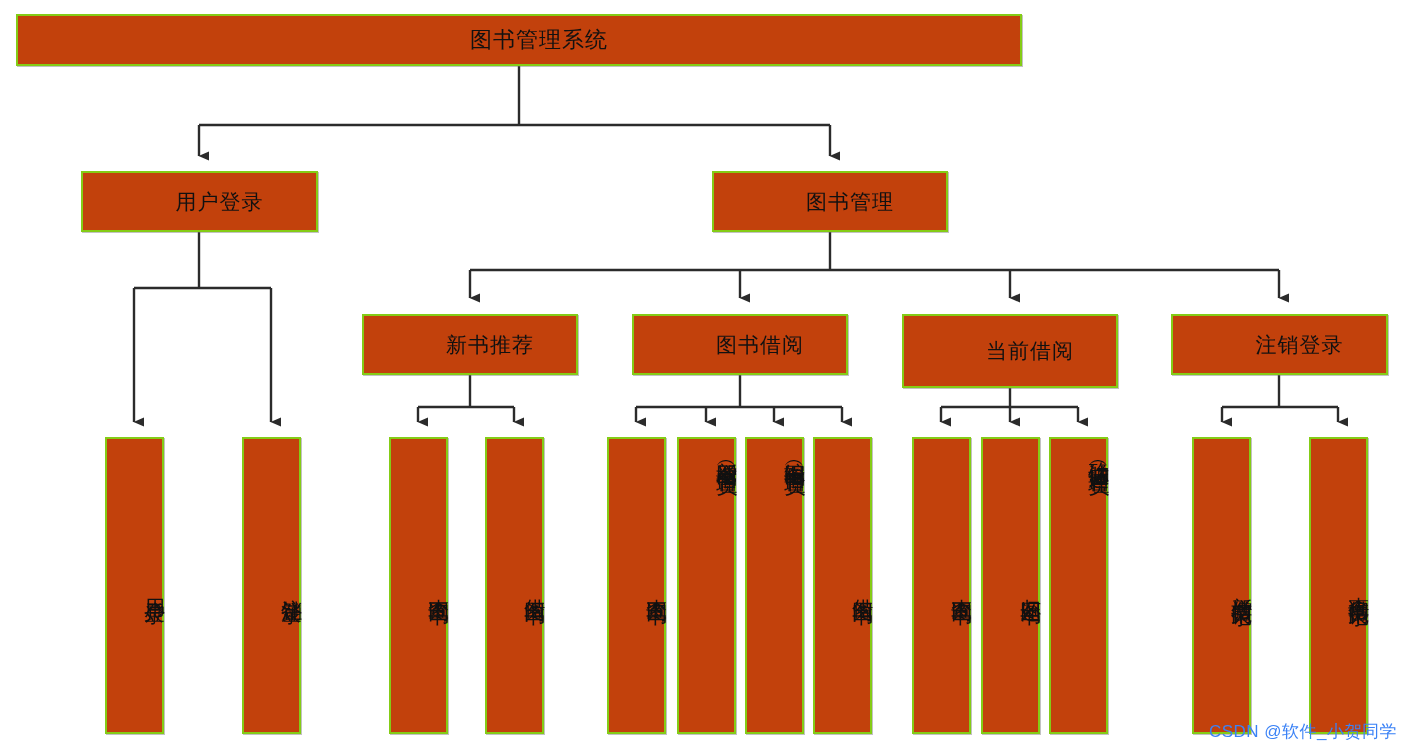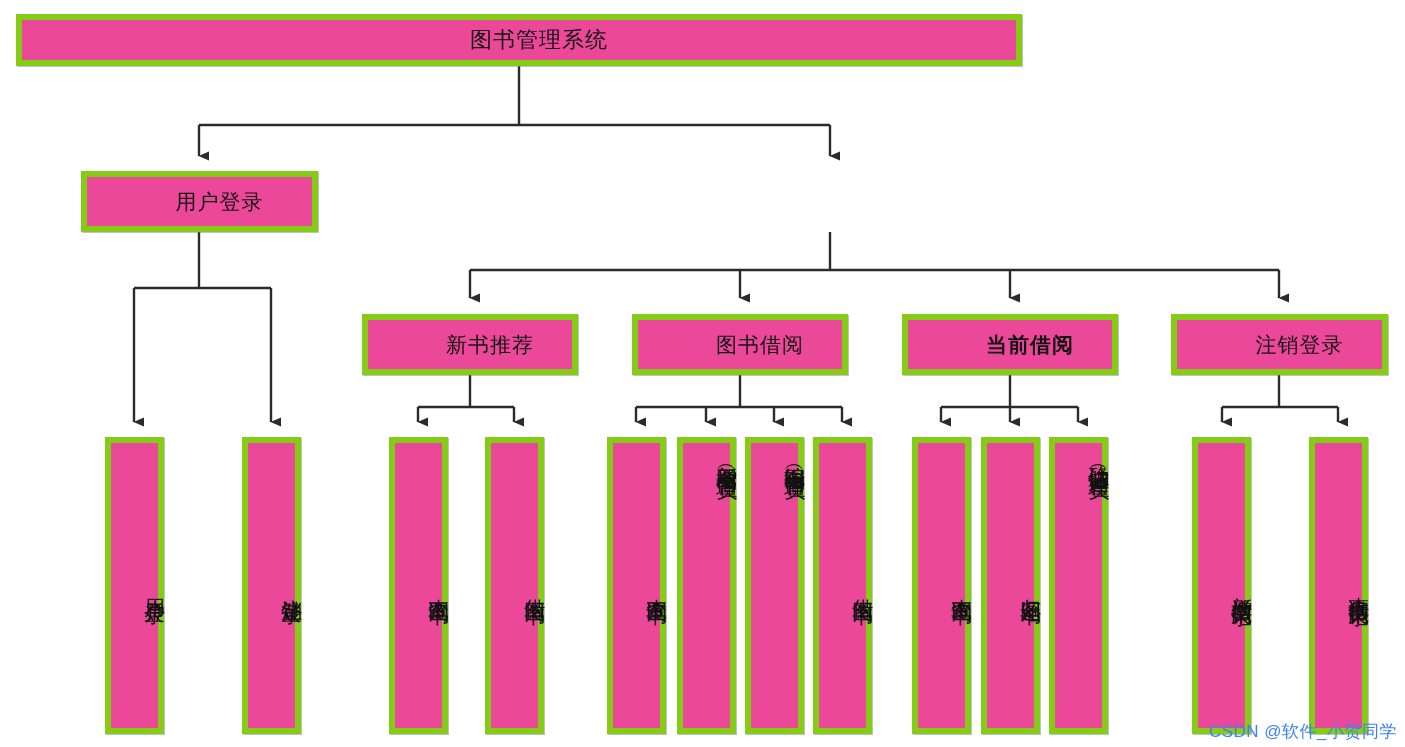--- a/index.html
+++ b/index.html
@@ -22,22 +22,22 @@
     position: absolute;
     left: 0;
     top: 0;
     width: 1405px;
     height: 747px;
     pointer-events: none;
   }
   .node {
     position: absolute;
     box-sizing: border-box;
-    border: 6px solid #84cc16;
-    background: #ec4899;
+    border: 2px solid #84cc16;
+    background: #c2410c;
     display: flex;
     align-items: center;
     justify-content: center;
     color: #111111;
     box-shadow: 1px 1px 0 rgba(120,120,120,0.45);
     padding-left: 40px;
   }
   .node-h {
     font-size: 21px;
     letter-spacing: 1px;
@@ -123,24 +123,25 @@
       <path d="M 1279,375 L 1279,407"></path>
       <path d="M 1222,407 L 1338,407"></path>
       <path d="M 1222,407 L 1222,422" marker-end="url(#arrowhead)"></path>
       <path d="M 1338,407 L 1338,422" marker-end="url(#arrowhead)"></path>
     </g>
   </svg>
 
   <div class="node node-h node-root" style="left:16px; top:14px; width:1006px; height:52px;">图书管理系统</div>
 
   <div class="node node-h" style="left:81px; top:171px; width:237px; height:61px;">用户登录</div>
+  <div class="node node-h" style="left:712px; top:171px; width:236px; height:61px;">图书管理</div>
 
   <div class="node node-h" style="left:632px; top:314px; width:216px; height:61px;">图书借阅</div>
   <div class="node node-h" style="left:362px; top:314px; width:216px; height:61px;">新书推荐</div>
-  <div class="node node-h" style="left:902px; top:314px; width:216px; height:61px;font-weight:bold;">当前借阅</div>
+  <div class="node node-h" style="left:902px; top:314px; width:216px; height:74px;">当前借阅</div>
   <div class="node node-h" style="left:1171px; top:314px; width:217px; height:61px;">注销登录</div>
 
   <div class="node node-v center-v" style="left:105px; top:437px; width:59px; height:297px;">用户登录</div>
   <div class="node node-v center-v" style="left:242px; top:437px; width:59px; height:297px;">注销登录</div>
 
   <div class="node node-v center-v" style="left:389px; top:437px; width:59px; height:297px;">查询图书</div>
   <div class="node node-v center-v" style="left:485px; top:437px; width:59px; height:297px;">借阅图书</div>
 
   <div class="node node-v center-v" style="left:607px; top:437px; width:59px; height:297px;">查询图书</div>
   <div class="node node-v" style="left:677px; top:437px; width:59px; height:297px;">新增图书（管理员）</div>

